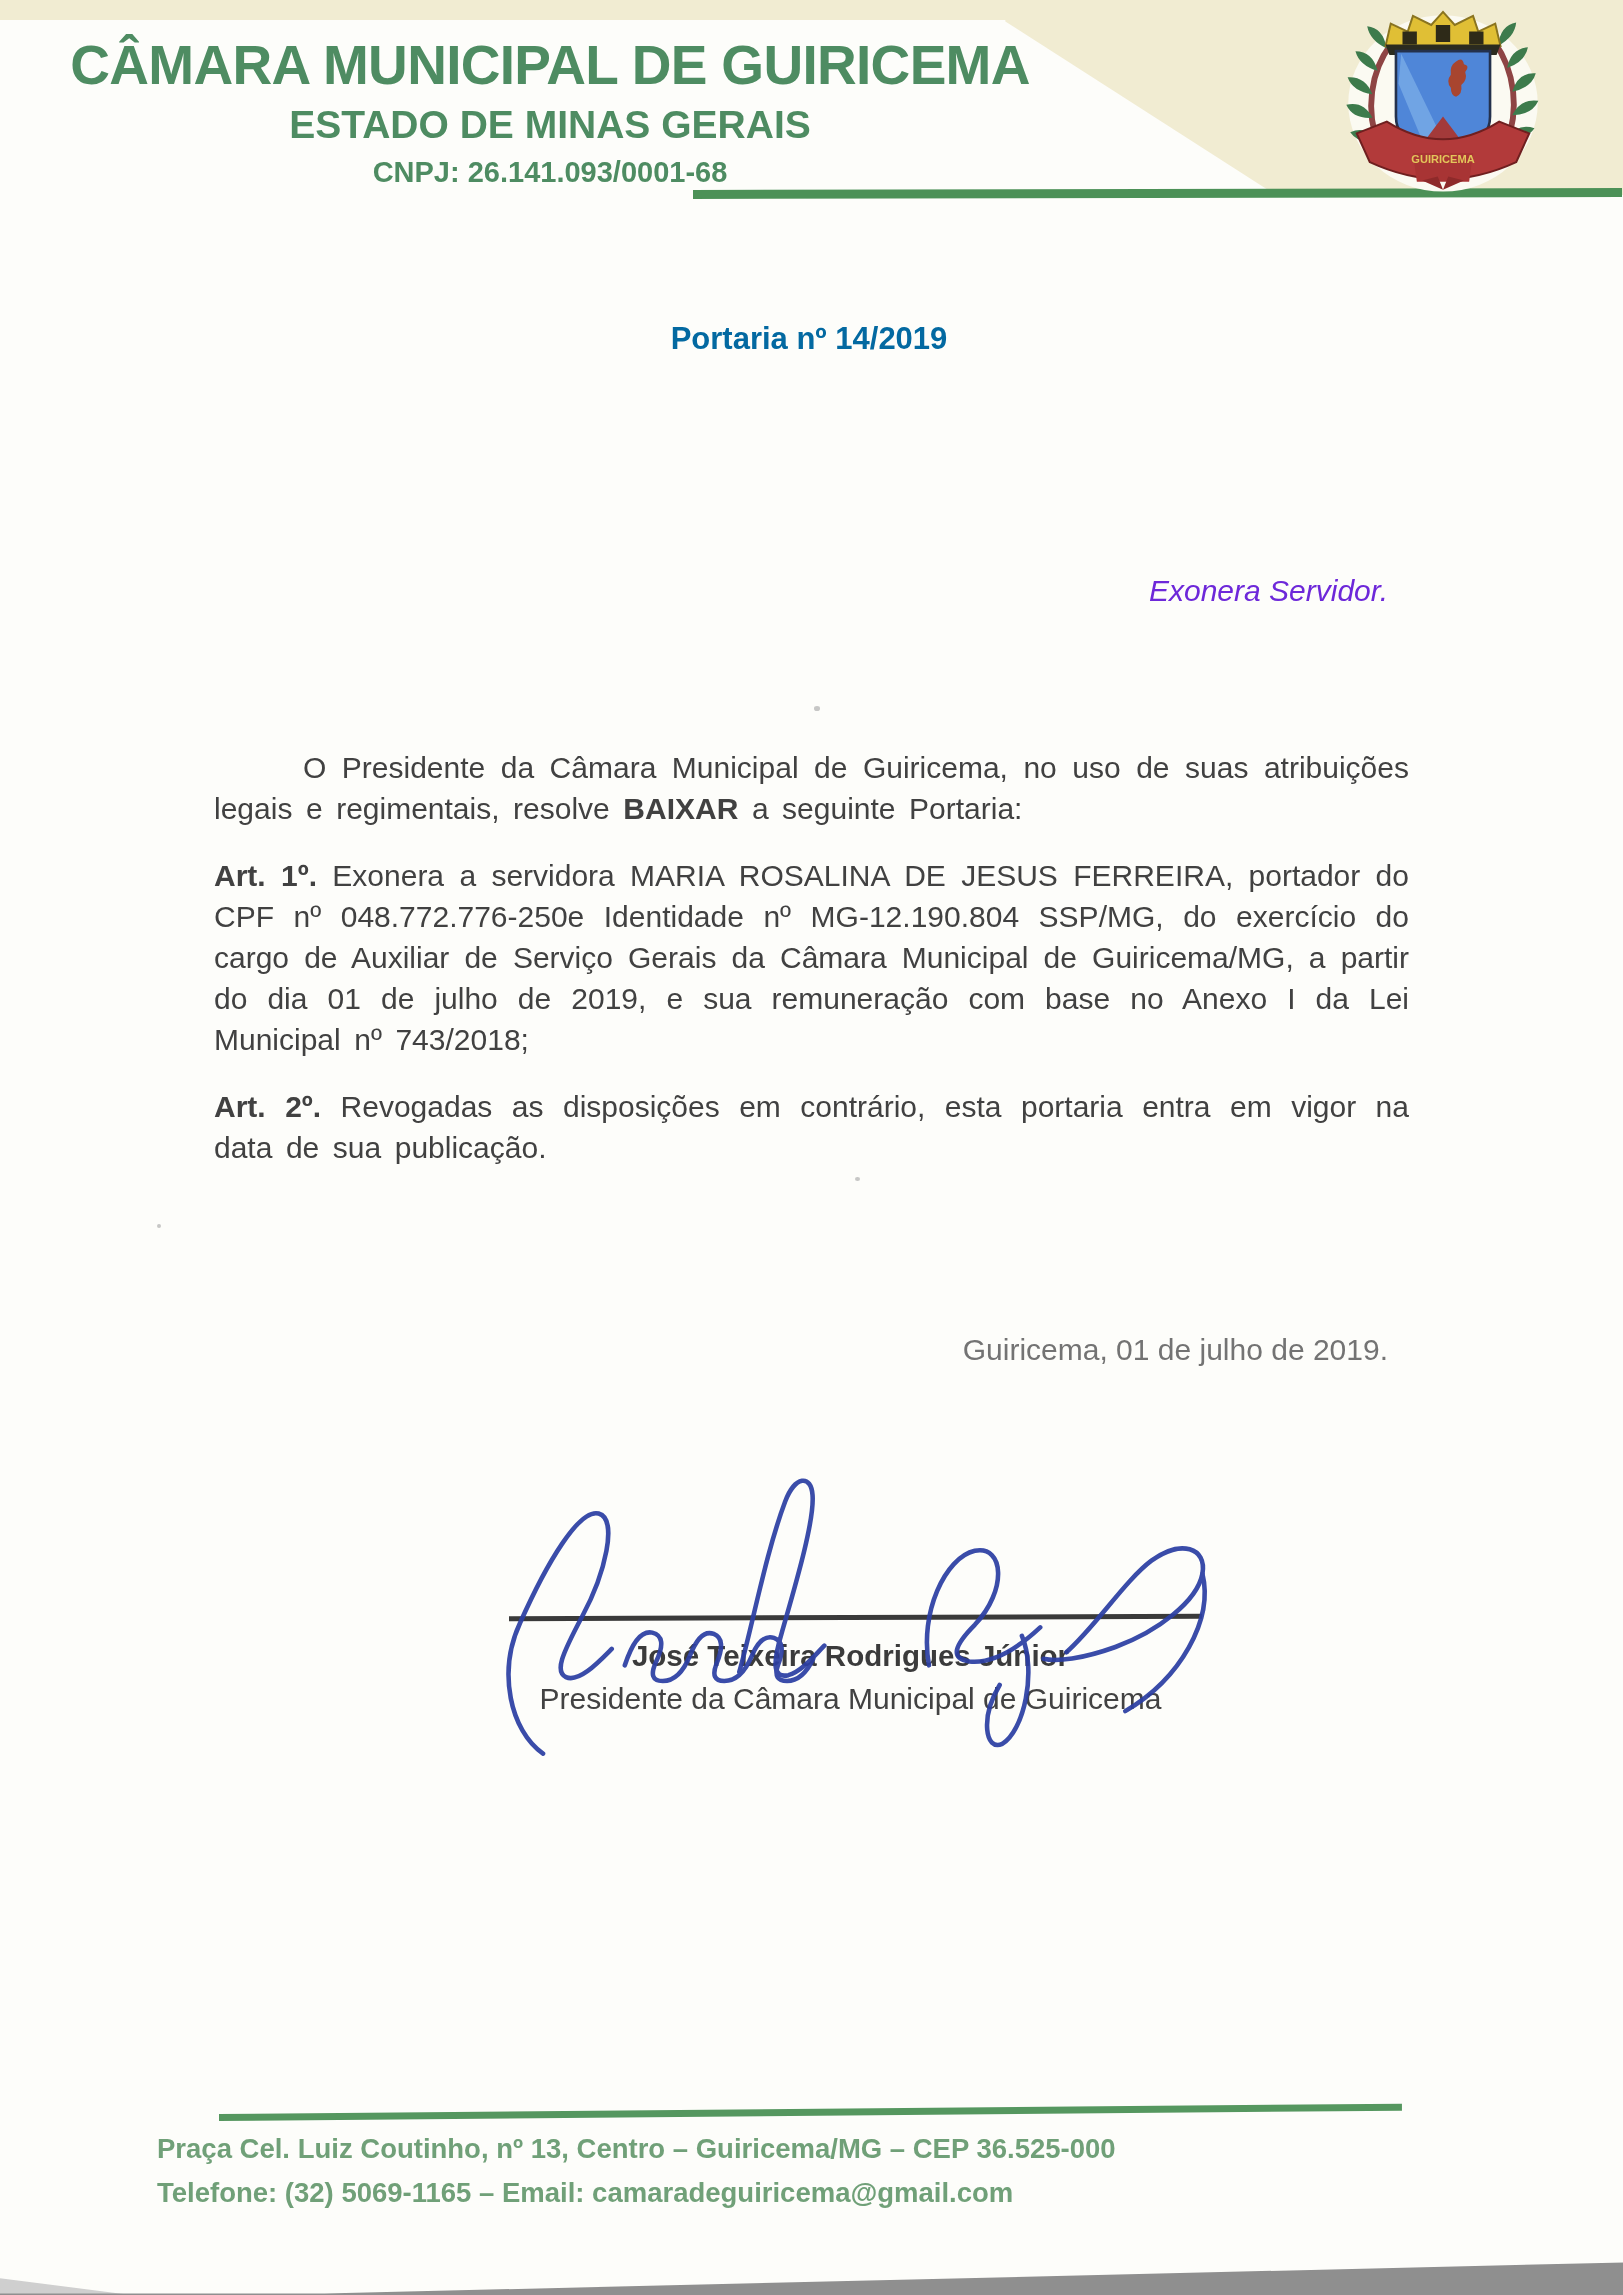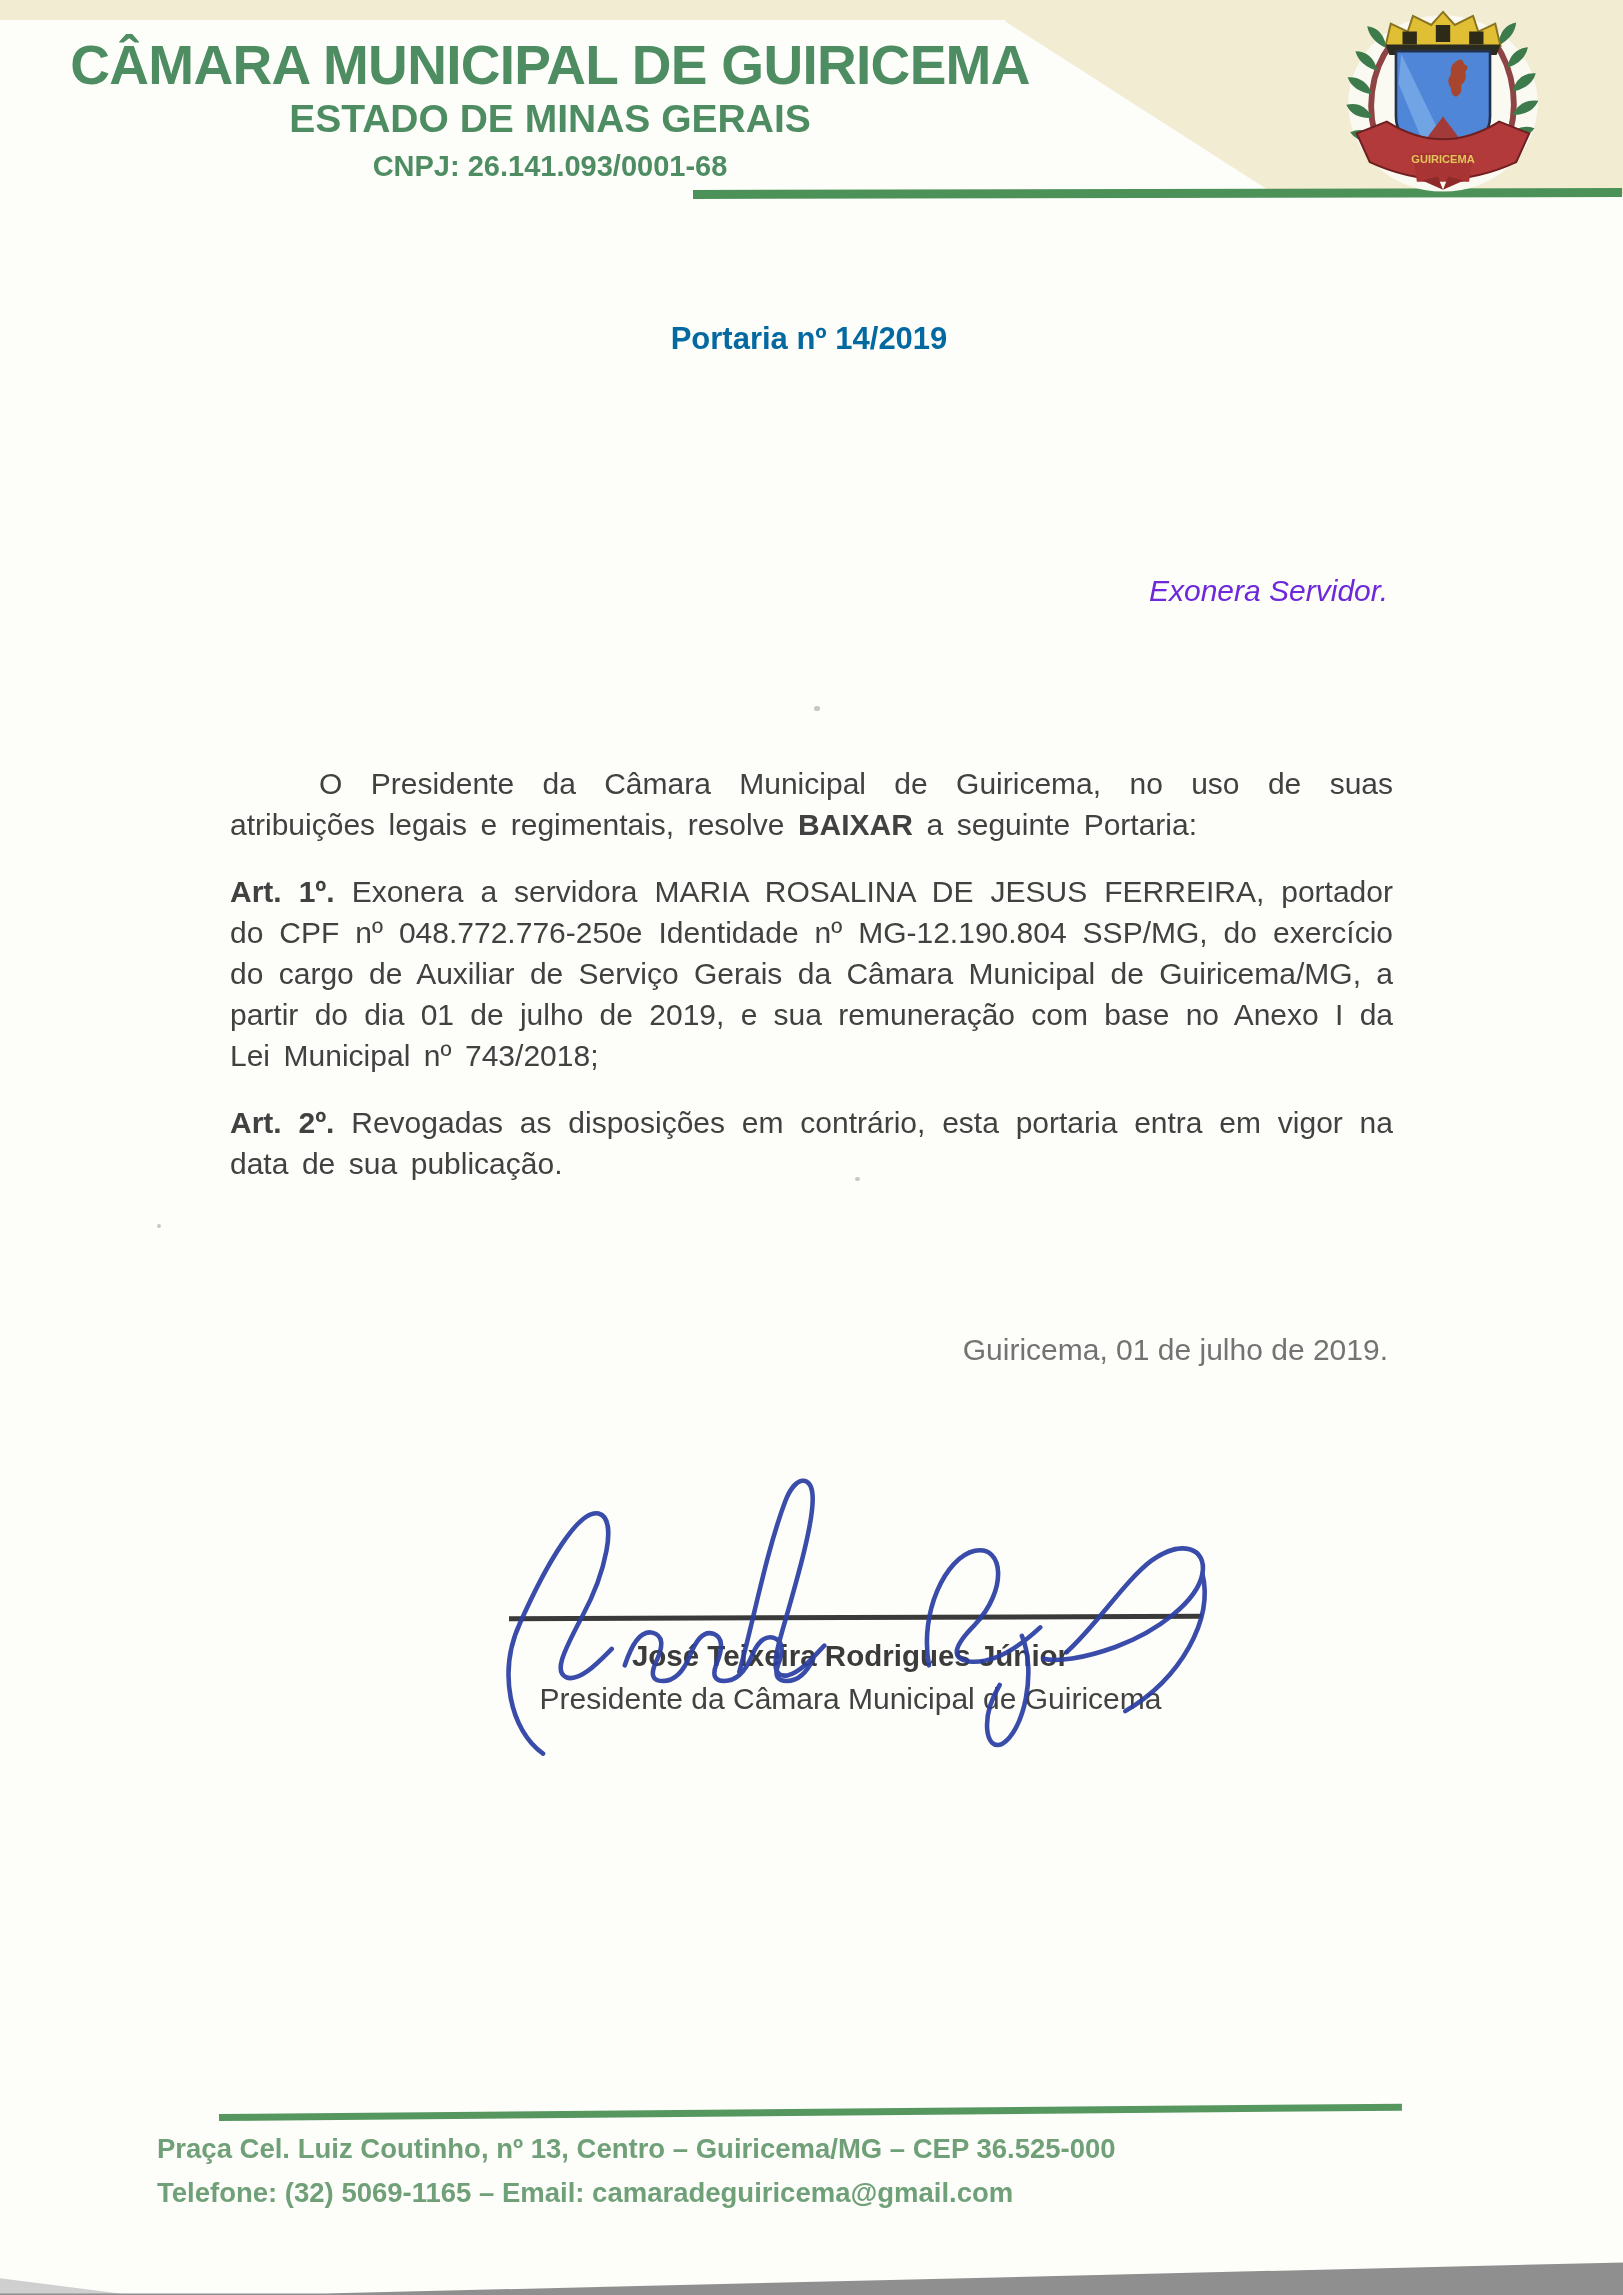--- a/index.html
+++ b/index.html
@@ -8,33 +8,33 @@
   .abs{position:absolute;}
 
   
   .cream-strip{left:0;top:0;width:1624px;height:19.6px;background:#f1ecd2;}
   .cream-wedge{left:929px;top:0;width:694px;height:195px;background:#f1ecd2;
     clip-path:polygon(11% 0%,100% 0%,100% 100%,50% 100%,11% 11%);}
 
   
   .header-left{left:59px;top:37px;width:982px;text-align:center;color:#4e8c62;}
   .org-name{font-size:55px;font-weight:bold;line-height:1.05;letter-spacing:-0.7px;}
-  .state-name{font-size:39px;font-weight:bold;margin-top:2px;letter-spacing:0px;}
+  .state-name{font-size:39px;font-weight:bold;margin-top:8px;letter-spacing:0px;}
   .cnpj{font-size:29px;font-weight:bold;margin-top:9.2px;}
   .header-rule{left:693px;top:189px;width:929px;height:8.5px;background:#4c9157;transform:rotate(-0.12deg);}
 
   
   .crest{left:1345px;top:5.2px;width:196px;height:187px;}
 
   
   .doc-title{left:0;top:321px;width:1618px;text-align:center;font-size:31px;font-weight:bold;color:#0369a1;}
   .subject{right:236px;top:574px;font-size:30px;font-style:italic;color:#6d28d9;}
   .bodytext{left:214px;top:747px;width:1195px;font-size:30px;line-height:41px;color:#414141;
     text-align:justify;word-spacing:5.2px;}
-  .bodytext p{margin:16px;}
+  .bodytext p{margin:0;}
   .bodytext p.p1{text-indent:89px;}
   .bodytext p + p{margin-top:26px;}
   .b{font-weight:bold;}
   .dateline{right:236px;top:1333px;font-size:30px;color:#737373;}
 
   
   .sig-rule{left:509px;top:1615px;width:693px;height:4.6px;background:#3a3a3a;transform:rotate(-0.2deg);}
   .sig-name{left:458px;top:1639px;width:785px;text-align:center;font-size:29.5px;font-weight:bold;color:#3b3b3b;}
   .sig-role{left:458px;top:1682px;width:785px;text-align:center;font-size:30px;color:#424242;}
   .sig-svg{left:458px;top:1456px;width:785px;height:314px;z-index:5;}

